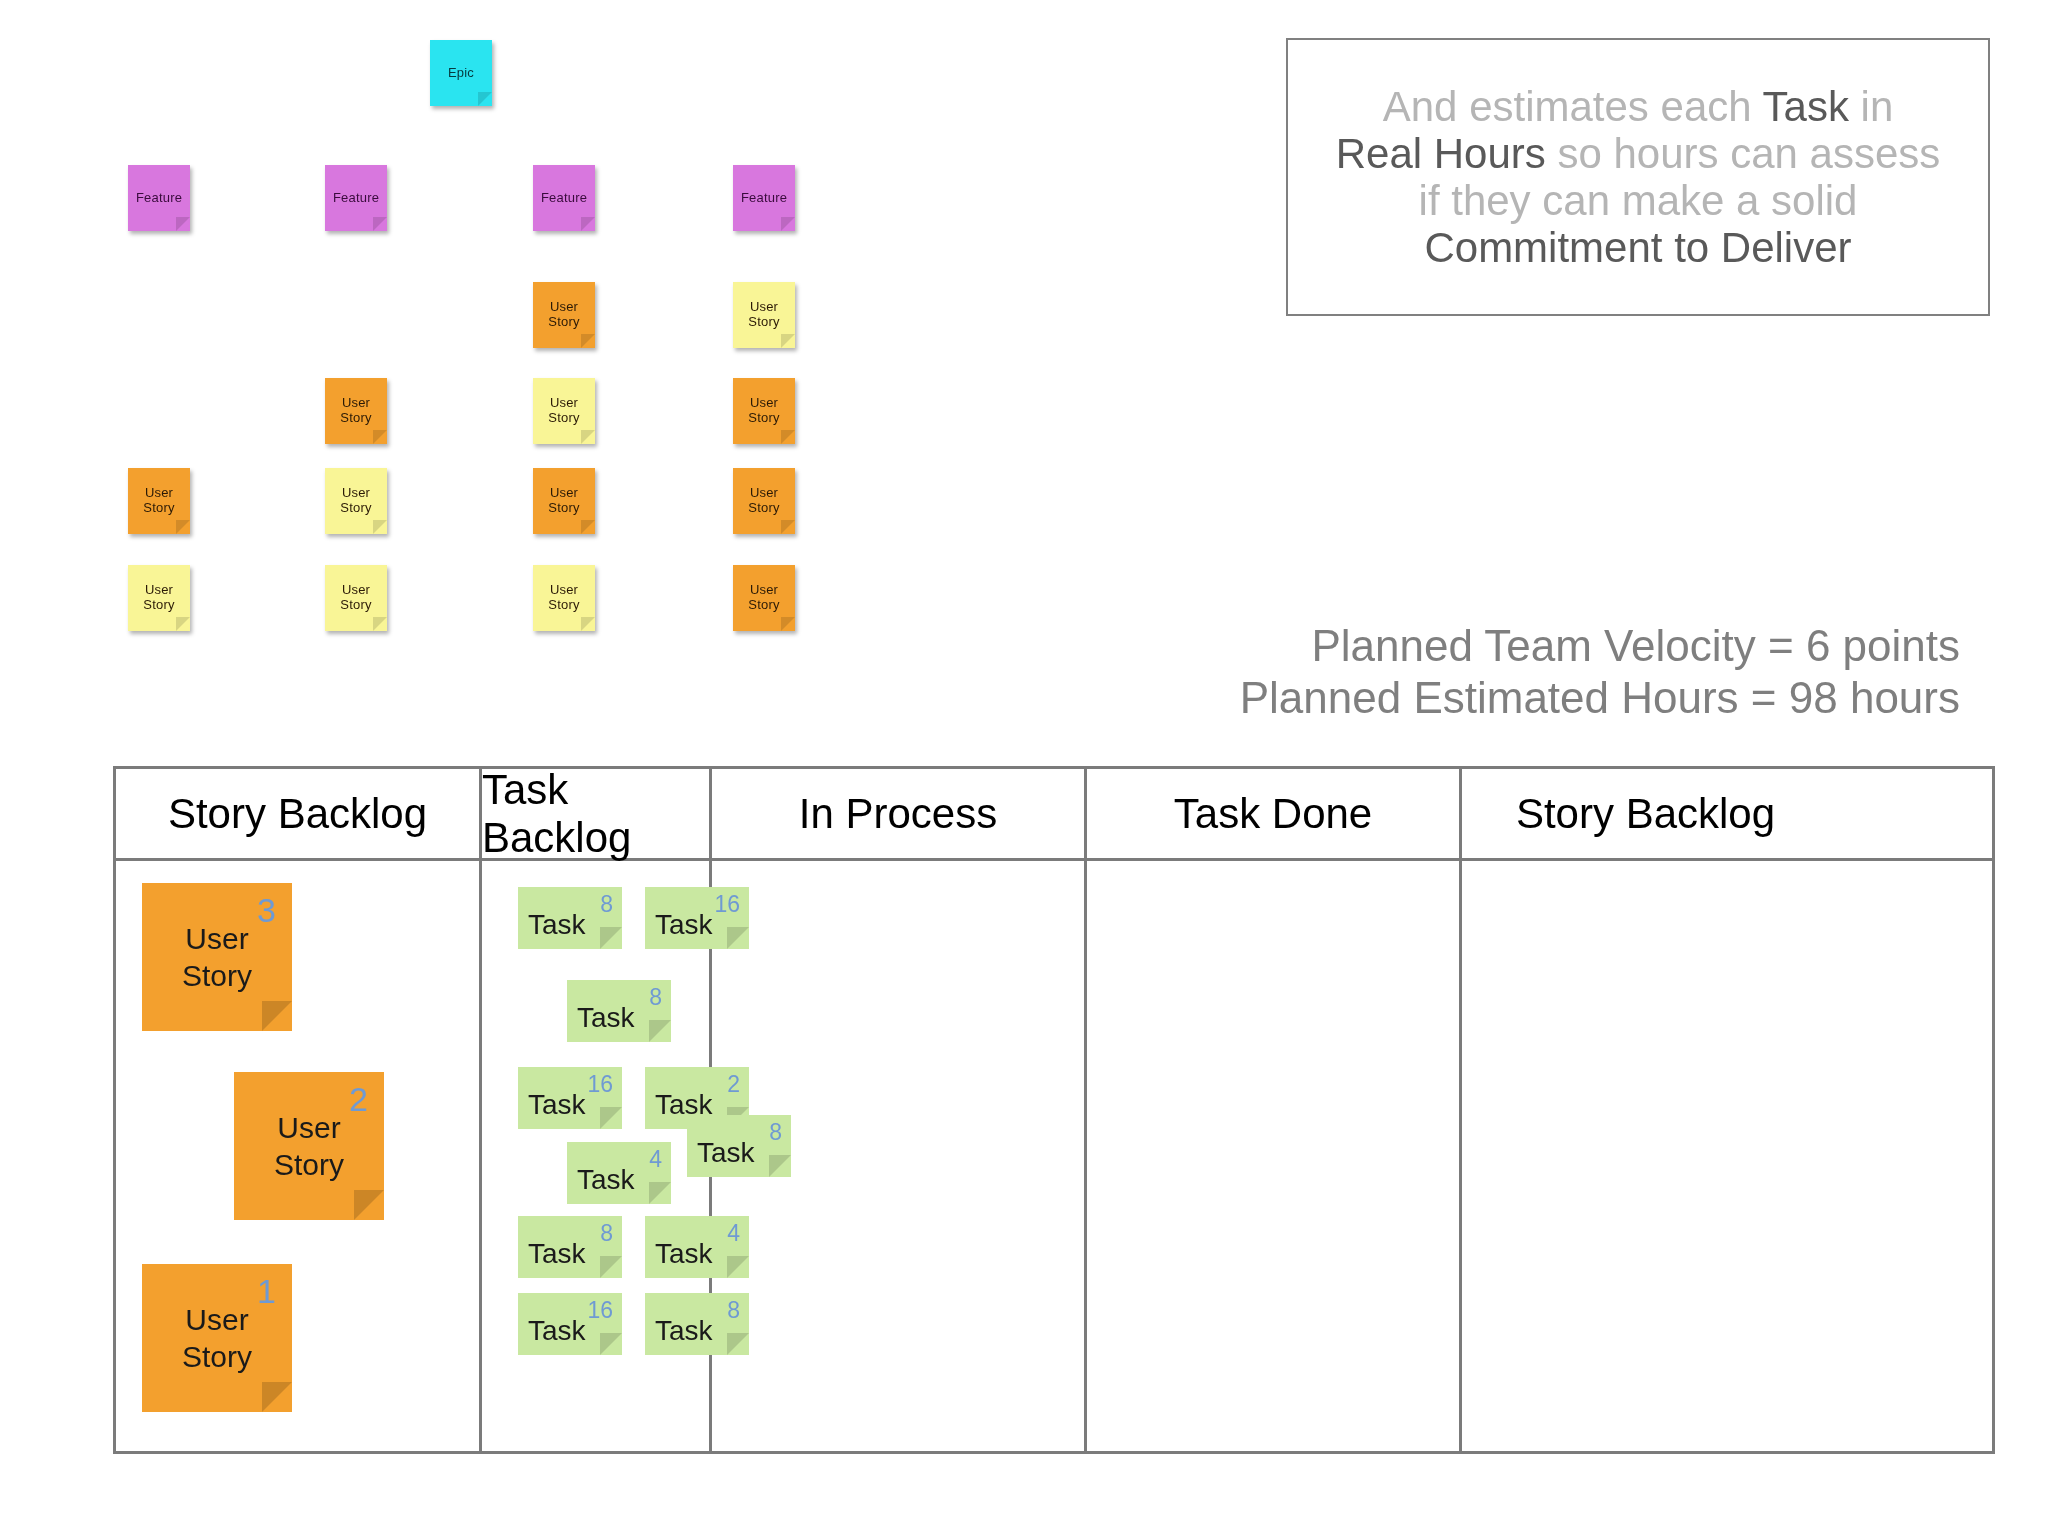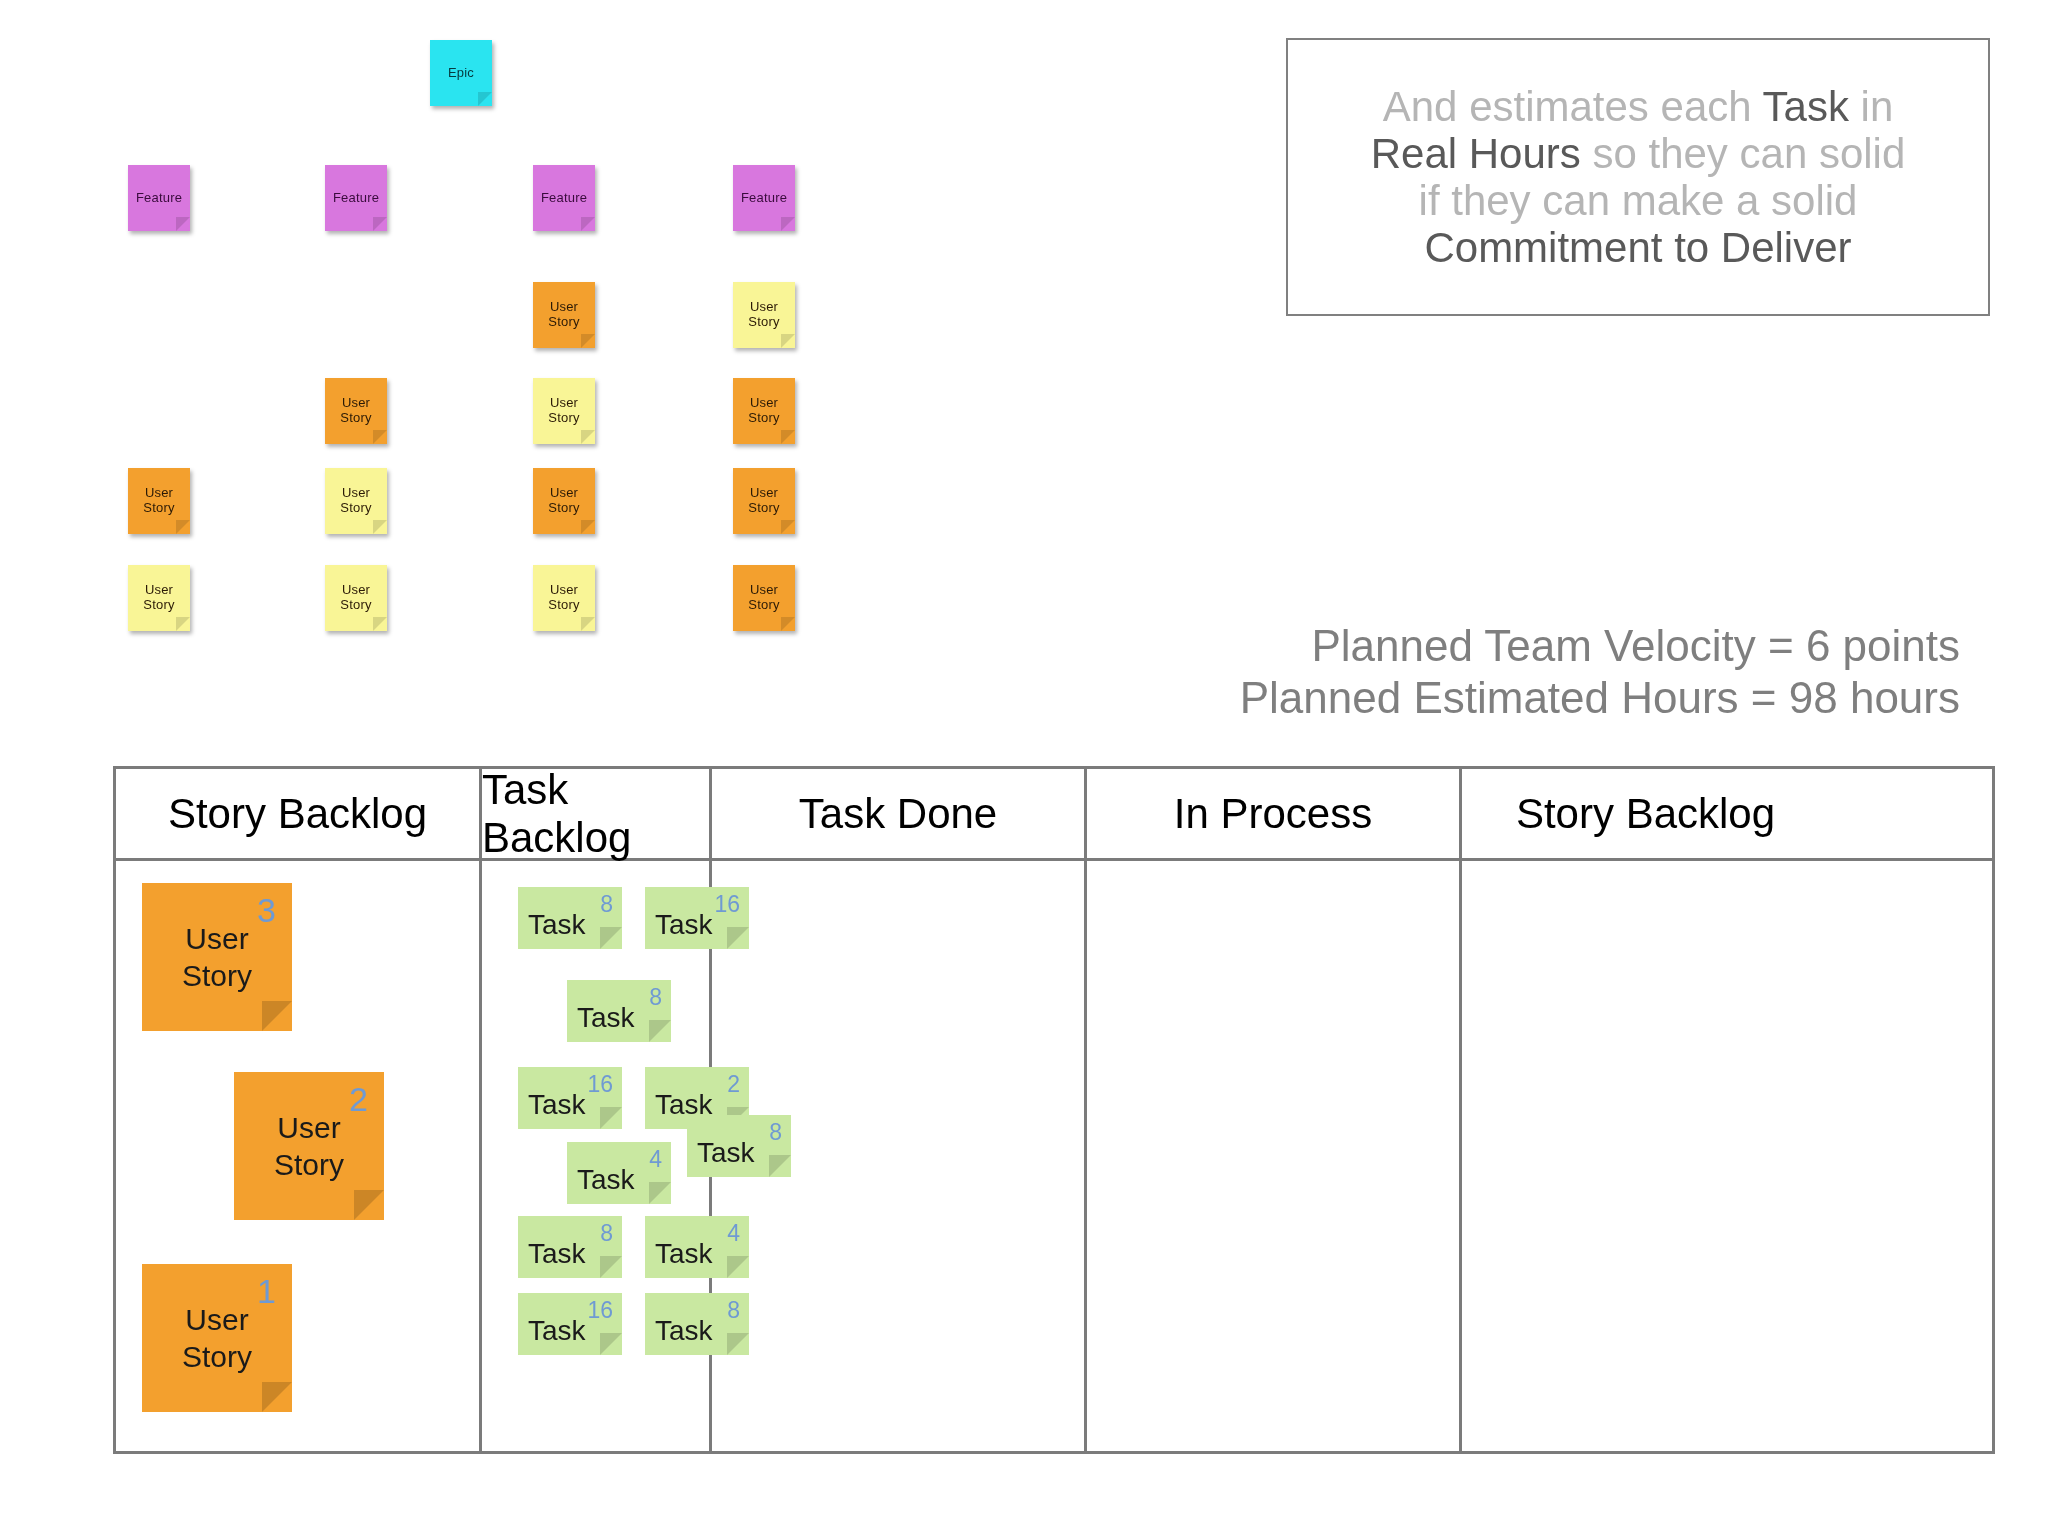--- a/index.html
+++ b/index.html
@@ -263,36 +263,36 @@
         <div class="note-label">
           <div>User</div>
           <div>Story</div>
         </div>
         <div class="fold"></div>
       </div>
     </div>
 
   <div class="callout" id="callout-box" style="left:1286px; top:38px; width:704px; height:278px;">
       <div class="callout-line"><span class="dim">And estimates each </span><span class="dark">Task</span><span class="dim"> in</span></div>
-      <div class="callout-line"><span class="dark">Real Hours</span><span class="dim"> so they can solid</span></div>
+      <div class="callout-line"><span class="dark">Real Hours</span><span class="dim"> so hours can assess</span></div>
       <div class="callout-line"><span class="dim">if they can make a solid</span></div>
       <div class="callout-line"><span class="dark">Commitment to Deliver</span></div>
     </div>
 
   <div class="velocity" style="left:1050px; top:620px; width:910px;">
     <div>Planned Team Velocity = 6 points</div>
     <div>Planned Estimated Hours = 98 hours</div>
   </div>
 
   <div class="board" id="board" style="left:113px; top:766px; width:1882px; height:688px;">
     <div class="board-head" id="board-head">
         <div class="cell" style="width: 366px;">Story Backlog</div>
         <div class="cell" style="width: 230px;">Task Backlog</div>
+        <div class="cell" style="width: 375px;">In Process</div>
         <div class="cell" style="width: 375px;">Task Done</div>
-        <div class="cell" style="width: 375px;">In Process</div>
         <div class="cell" style="width: 367px;">Story Backlog</div>
       </div>
     <div class="board-body" id="board-body">
         <div class="col" style="width: 366px;">
           <div class="note story" style="left: 26px; top: 22px;">
             <div class="note-pts">3</div>
             <div class="note-label">
               <div>User</div>
               <div>Story</div>
             </div>

